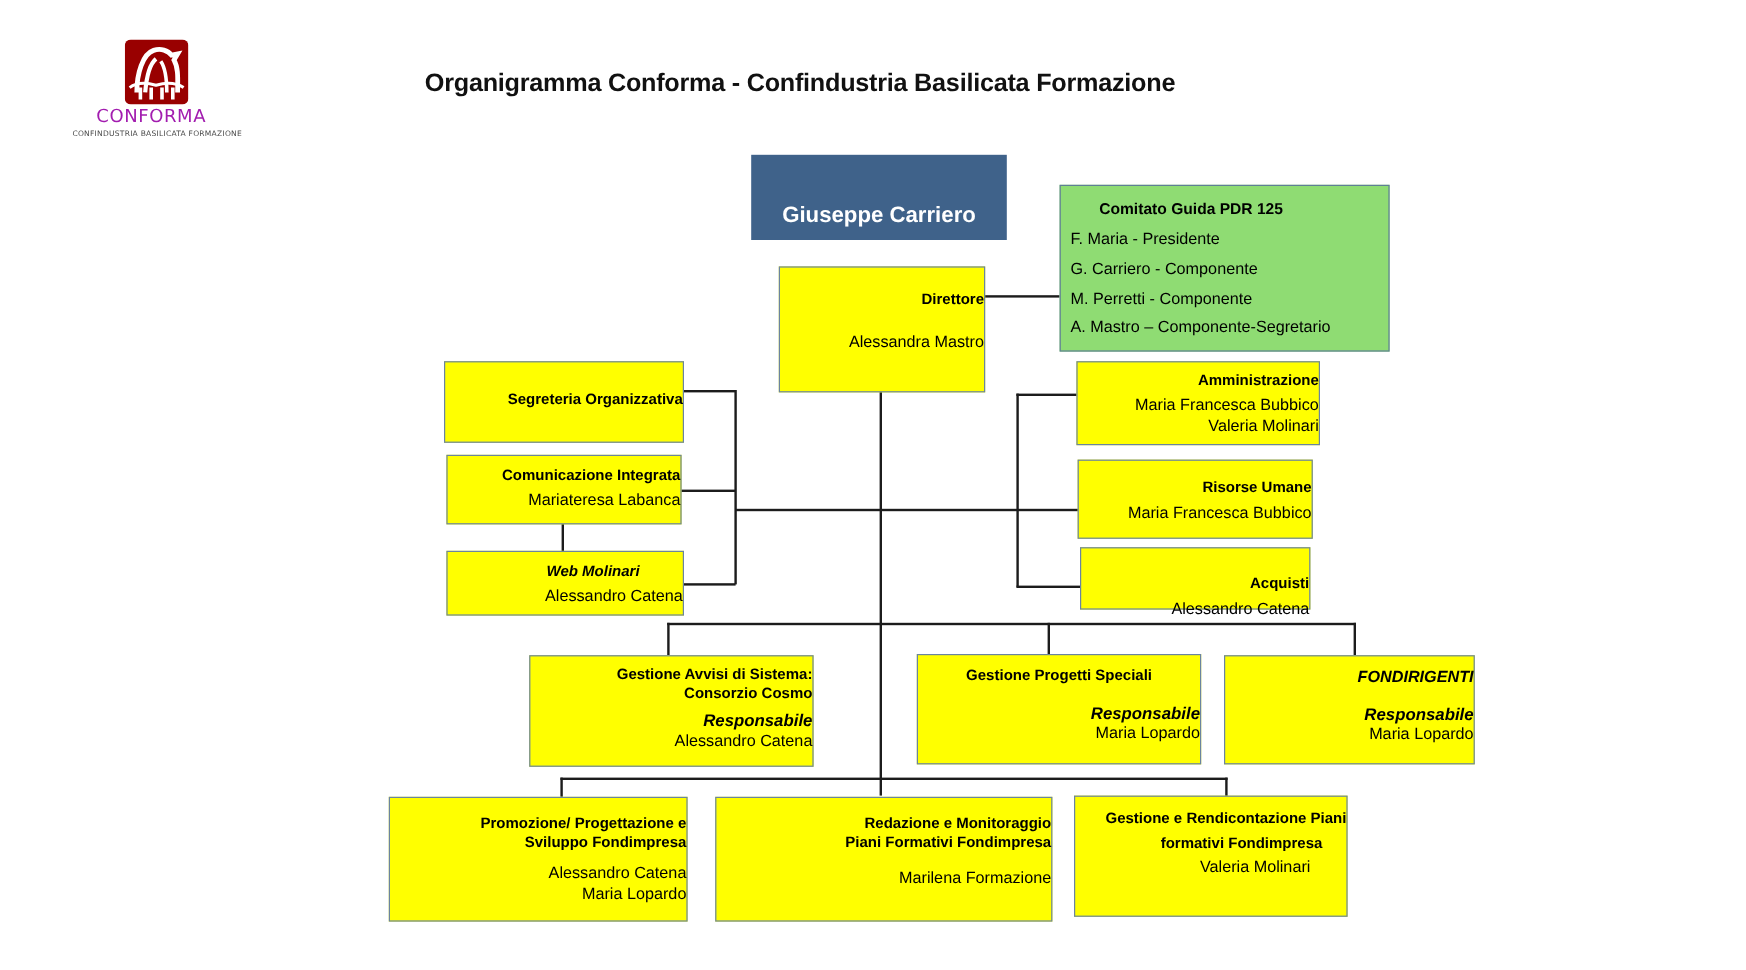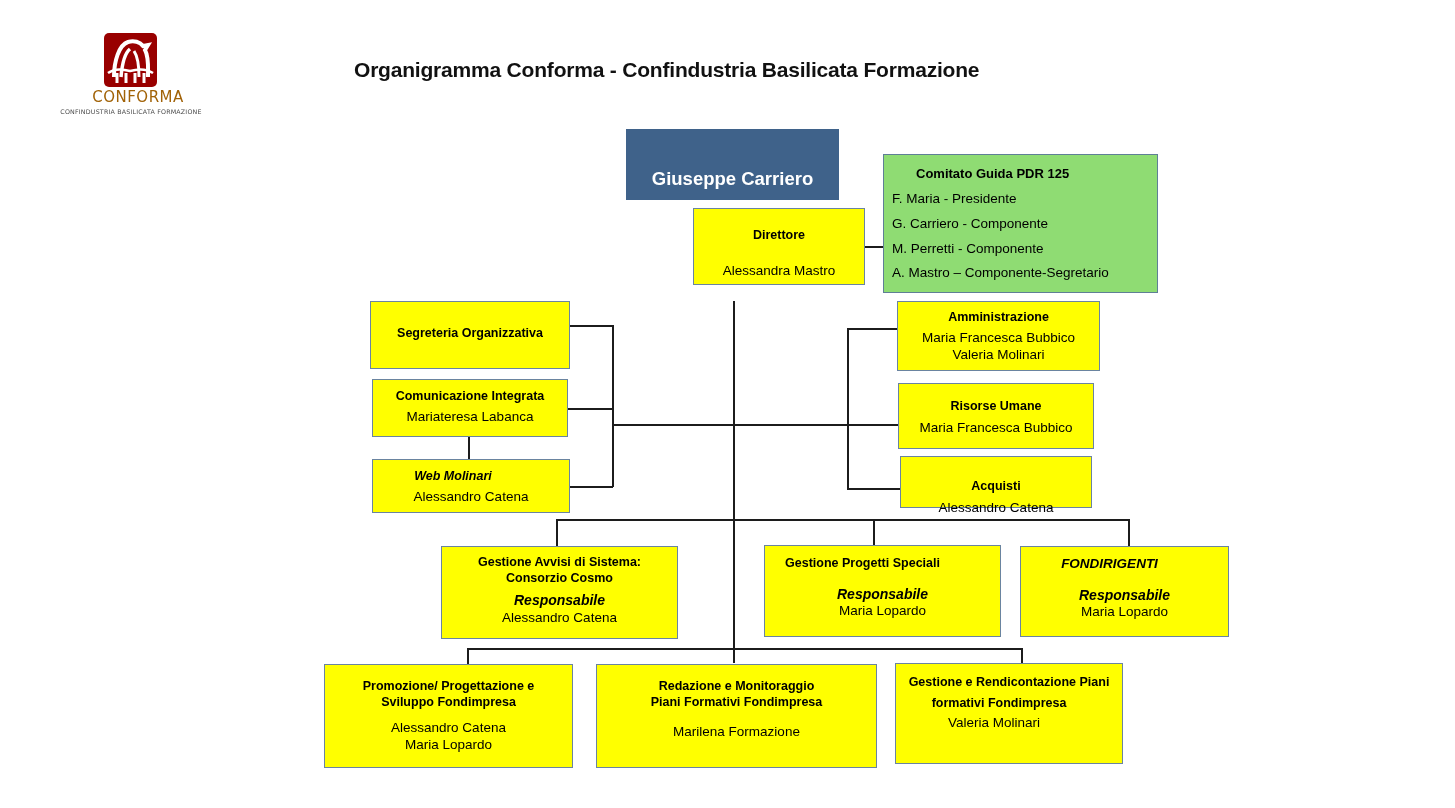--- a/index.html
+++ b/index.html
@@ -1,31 +1,31 @@
 <!DOCTYPE html>
 <html><head>
   <meta charset="utf-8">
   <style>
     html, body { margin: 0; padding: 0; background: #ffffff; }
     body { width: 1455px; height: 808px; position: relative; overflow: hidden; font-family: "Liberation Sans", sans-serif; color: #000; }
     .abs { position: absolute; }
 
     
     .logo-mark { left: 104px; top: 33px; width: 53px; height: 54px; }
-    .logo-name { left: 68px; top: 88px; width: 140px; text-align: center; font-family: "DejaVu Sans", sans-serif; font-size: 15px; letter-spacing: 0.5px; color: #a16207; }
+    .logo-name { left: 56px; top: 88px; width: 140px; text-align: center; font-family: "DejaVu Sans", sans-serif; font-size: 15px; letter-spacing: 0.5px; color: #a21caf; }
     .logo-sub { left: 0px; top: 108px; width: 262px; text-align: center; font-family: "DejaVu Sans", sans-serif; font-size: 6.3px; letter-spacing: 0.2px; color: #4a4a4a; }
 
     
     .title { left: 354px; top: 58px; font-family: "Liberation Sans", sans-serif; font-weight: bold; font-size: 21px; letter-spacing: -0.2px; color: #111; white-space: nowrap; }
 
     
     .box { position: absolute; box-sizing: border-box; background: #ffff00; border: 1.5px solid #6a84a0; text-align: center; font-size: 13.5px; line-height: 1.25; }
     .box .b { font-weight: bold; font-size: 12.5px; }
     .box .bi { font-weight: bold; font-style: italic; }
-    .box .line { display: block; white-space: nowrap; }
+    .box .line { display: block; white-space: nowrap; text-align: right; }
 
     .dg { left: 626px; top: 129px; width: 213px; height: 71px; background: #3f628a; border: none; color: #ffffff; font-weight: bold; font-size: 18.5px; }
     .dg .line { position: absolute; left: 0; right: 0; text-align: center; }
 
     .comitato { left: 883px; top: 154px; width: 275px; height: 139px; background: #8fdc73; border: 1.5px solid #5f7f96; text-align: left; font-size: 13.5px; }
     .comitato .line { position: absolute; white-space: nowrap; }
 
     
     .hl { position: absolute; height: 1.6px; background: #1c1c1c; }
     .vl { position: absolute; width: 1.6px; background: #1c1c1c; }
@@ -76,21 +76,21 @@
 
   <div class="hl" style="left:467px; top:648px; width:556px;"></div>
   <div class="vl" style="left:467px; top:648px; height:16px;"></div>
   <div class="vl" style="left:1021px; top:648px; height:16px;"></div>
 </div>
 
 <div class="box dg">
   <span class="line" style="top:38px;">Giuseppe Carriero</span>
 </div>
 
-<div class="box" style="left:649px; top:208px; width:172px; height:77px;margin-left:44px;">
+<div class="box" style="left:649px; top:222px; width:172px; height:105px;">
   <span class="line b" style="margin-top:19px;">Direttore</span>
   <span class="line" style="margin-top:19px;">Alessandra Mastro</span>
 </div>
 
 <div class="box comitato">
   <span class="line b" style="left:32px; top:11px; font-size:13px;">Comitato Guida PDR 125</span>
   <span class="line" style="left:8px; top:36px;">F. Maria - Presidente</span>
   <span class="line" style="left:8px; top:61px;">G. Carriero - Componente</span>
   <span class="line" style="left:8px; top:86px;">M. Perretti - Componente</span>
   <span class="line" style="left:8px; top:110px;">A. Mastro – Componente-Segretario</span>
@@ -127,21 +127,21 @@
   <span class="line b">Consorzio Cosmo</span>
   <span class="line bi" style="margin-top:6px; font-size:14px;">Responsabile</span>
   <span class="line">Alessandro Catena</span>
 </div>
 <div class="box" style="left:764px; top:545px; width:237px; height:92px;">
   <span class="line b" style="margin-top:10px; padding-right:40px;">Gestione Progetti Speciali</span>
   <span class="line bi" style="margin-top:14px; font-size:14px;">Responsabile</span>
   <span class="line">Maria Lopardo</span>
 </div>
 <div class="box" style="left:1020px; top:546px; width:209px; height:91px;">
-  <span class="line bi" style="margin-top:9px; padding-right:30px;">FONDIRIGENTI</span>
+  <span class="line bi" style="margin-top:9px; ">FONDIRIGENTI</span>
   <span class="line bi" style="margin-top:14px; font-size:14px;">Responsabile</span>
   <span class="line">Maria Lopardo</span>
 </div>
 
 <div class="box" style="left:324px; top:664px; width:249px; height:104px;">
   <span class="line b" style="margin-top:14px;">Promozione/ Progettazione e</span>
   <span class="line b">Sviluppo Fondimpresa</span>
   <span class="line" style="margin-top:10px;">Alessandro Catena</span>
   <span class="line">Maria Lopardo</span>
 </div>

